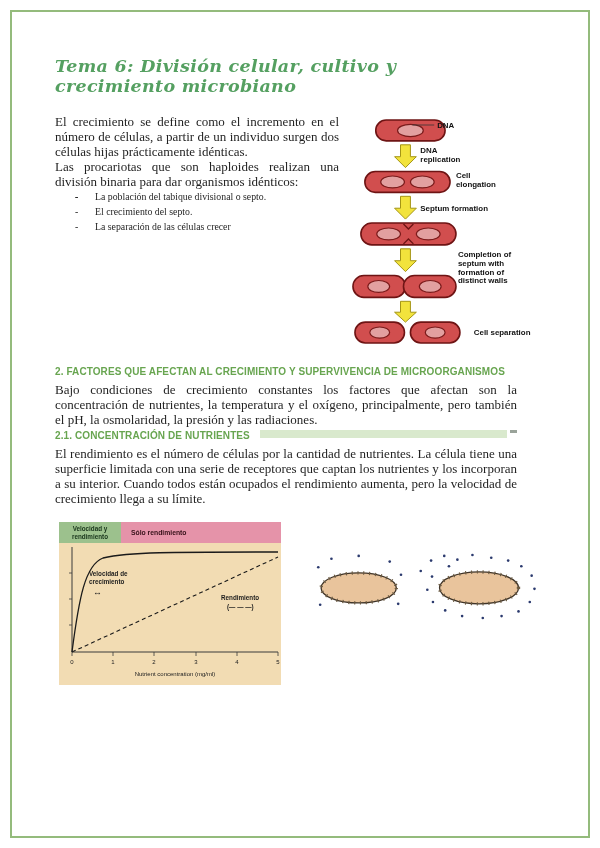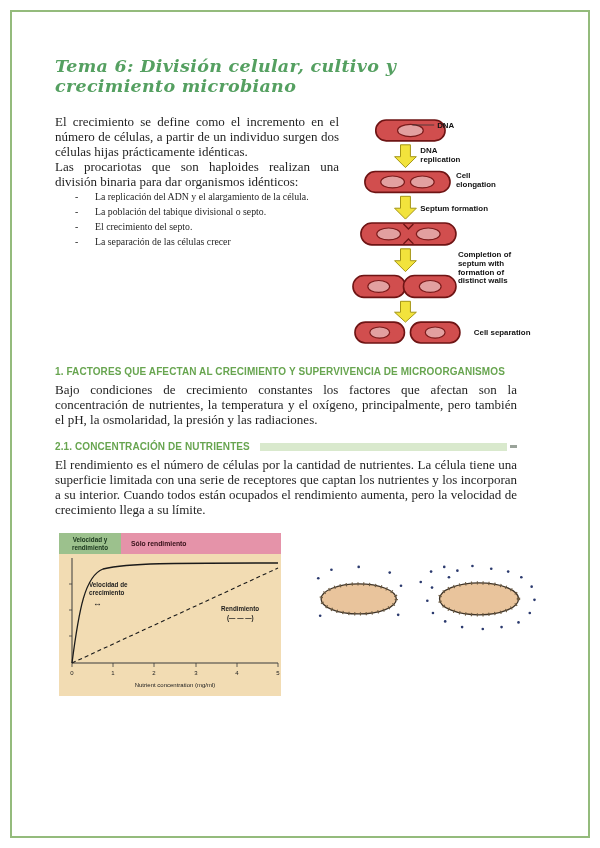--- a/index.html
+++ b/index.html
@@ -13,21 +13,21 @@
                color:#68a550;margin:0 0 5px 0;letter-spacing:.1px;}
   p.body{font-size:13px;line-height:15px;text-align:justify;margin:0;}
   .gap-top{margin-top:13px;}
   .dash-list{list-style:none;margin:0;padding:0;font-size:9.8px;line-height:15px;}
   .dash-list li{position:relative;padding-left:40px;text-align:justify;}
   .dash-list .dash{position:absolute;left:20px;}
   .formula{font-style:italic;}
   .division-diagram{float:right;width:210px;height:232px;margin:0 -42px 4px 10px;}
   .clear{clear:both;}
   .s2{margin-top:16px;}
-  .s21-row{display:flex;align-items:center;margin-top:14px;margin-bottom:5px;}
+  .s21-row{display:flex;align-items:flex-start;margin-top:3px;margin-bottom:5px;}
   .s21-row .sec-heading{margin:0;white-space:nowrap;}
   .hl-bar{flex:1;height:8px;background:#d9e9cd;margin-left:10px;}
   .hl-end{width:7px;height:3px;background:#9aa39a;margin-left:3px;flex:0 0 auto;}
   .figures{display:flex;align-items:flex-start;margin-top:16px;}
   .chart{width:222px;margin-left:4px;font-family:"Liberation Sans",sans-serif;flex:0 0 auto;}
   .chart-header{display:flex;height:21px;}
   .zone-a{width:62px;background:#9cc18d;color:#17331a;font-size:6.3px;font-weight:700;
           display:flex;align-items:center;justify-content:center;text-align:center;
           line-height:1.15;padding:1px 3px;box-sizing:border-box;}
   .zone-b{flex:1;background:#e593a9;color:#351018;font-size:6.8px;font-weight:700;
@@ -116,31 +116,31 @@
           <ellipse class="nucleoid" cx="87" cy="219.5" rx="10" ry="5.6"></ellipse>
         </g>
         <text class="dlabel" x="126" y="222">Cell separation</text>
       </svg>
     </div>
 
     <p class="body">El crecimiento se define como el incremento en el número de células, a partir de un individuo surgen dos células hijas prácticamente idénticas.</p>
     <p class="body">Las procariotas que son haploides realizan una división binaria para dar organismos idénticos:</p>
 
     <ul class="dash-list">
-      <li><span class="dash">-</span><span>La replicación del ADN y el alargamiento de la célula.</span></li>
+      <li><span class="dash">-</span></li>
       <li><span class="dash">-</span><span>La población del tabique divisional o septo.</span></li>
       <li><span class="dash">-</span><span>El crecimiento del septo.</span></li>
       <li><span class="dash">-</span><span>La separación de las células crecer</span></li>
     </ul>
 
     <div class="clear"></div>
   </section>
 
   <section class="s2">
-    <h2 class="sec-heading">1. FACTORES QUE AFECTAN AL CRECIMIENTO Y SUPERVIVENCIA DE MICROORGANISMOS</h2>
+    <h2 class="sec-heading">2. FACTORES QUE AFECTAN AL CRECIMIENTO Y SUPERVIVENCIA DE MICROORGANISMOS</h2>
     <p class="body">Bajo condiciones de crecimiento constantes los factores que afectan son la concentración de nutrientes, la temperatura y el oxígeno, principalmente, pero también el pH, la osmolaridad, la presión y las radiaciones.</p>
   </section>
 
   <section>
     <div class="s21-row">
       <h2 class="sec-heading">2.1.  CONCENTRACIÓN DE NUTRIENTES</h2>
       <div class="hl-bar"></div>
       <div class="hl-end"></div>
     </div>
     <p class="body">El rendimiento es el número de células por la cantidad de nutrientes. La célula tiene una superficie limitada con una serie de receptores que captan los nutrientes y los incorporan a su interior. Cuando todos están ocupados el rendimiento aumenta, pero la velocidad de crecimiento llega a su límite.</p>

